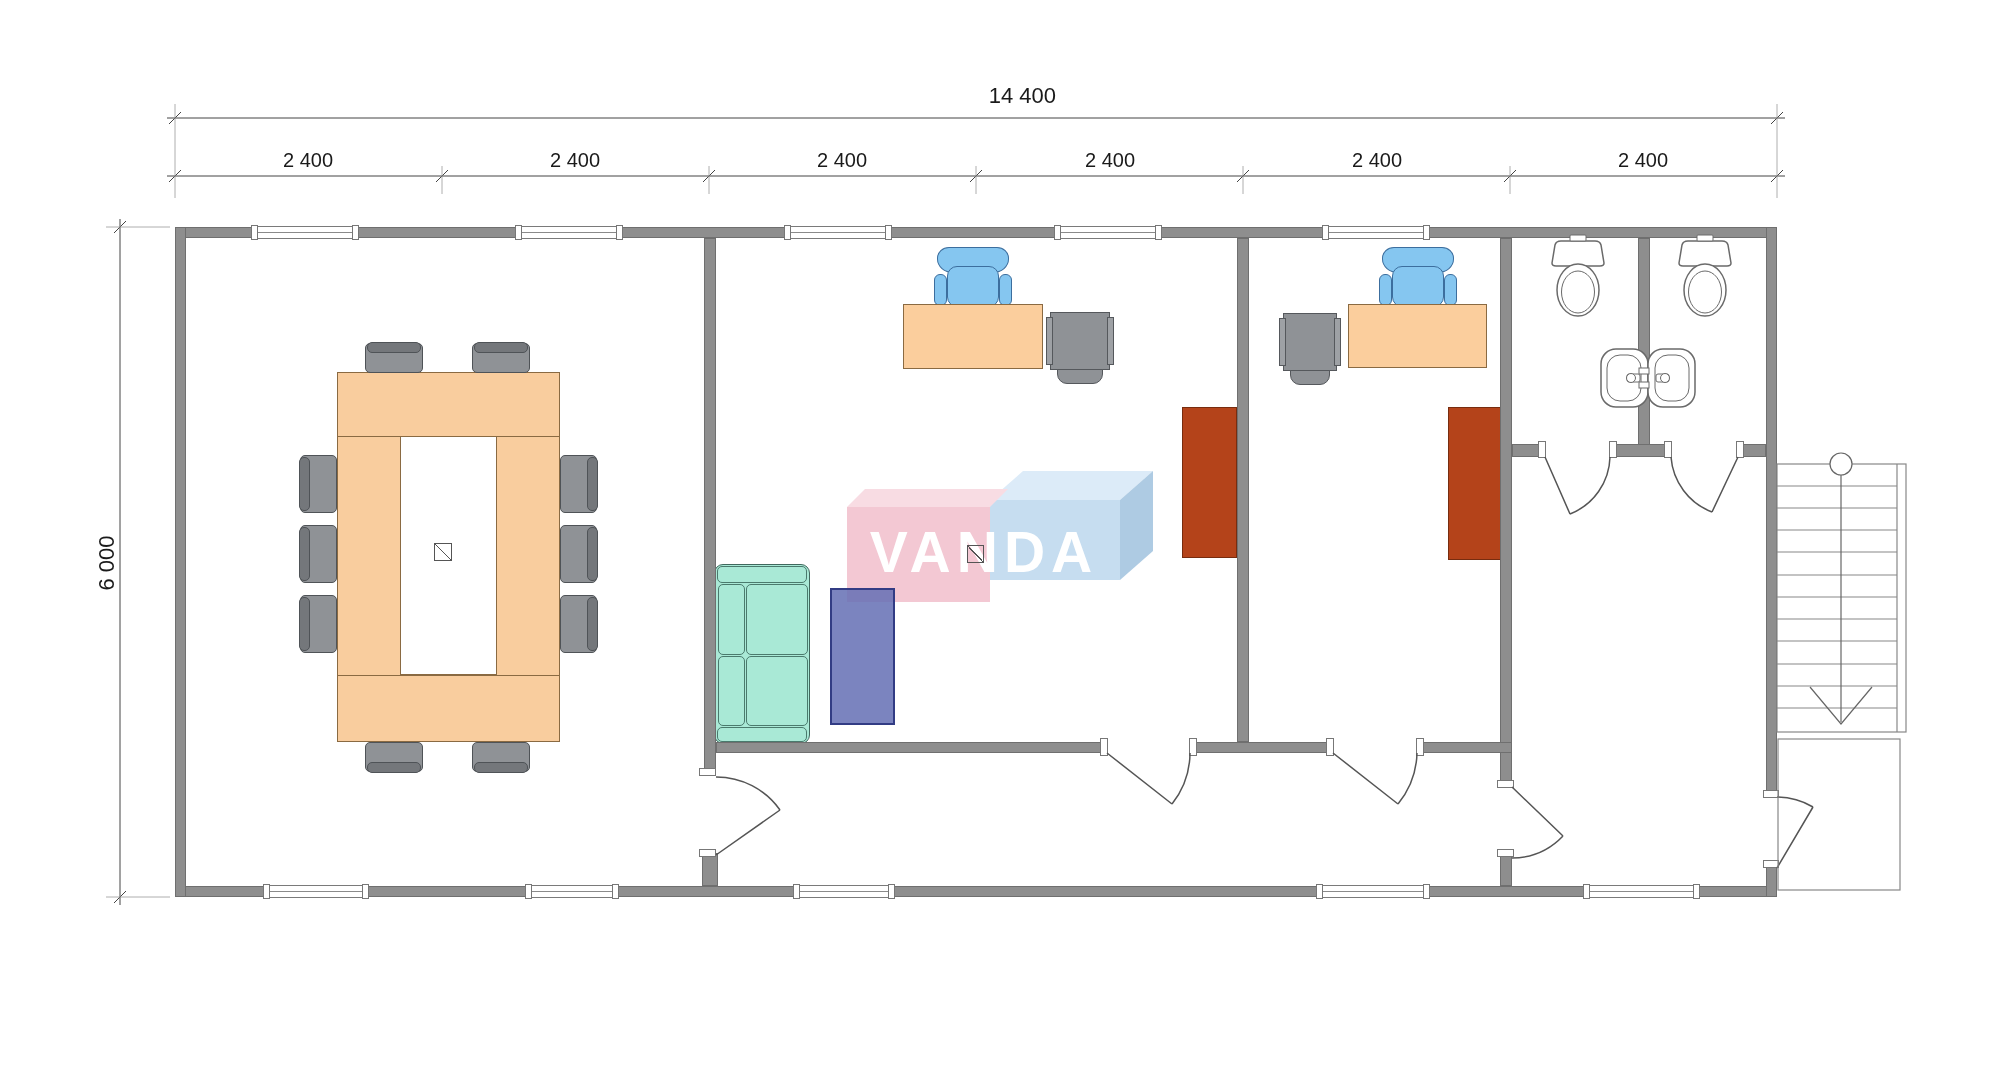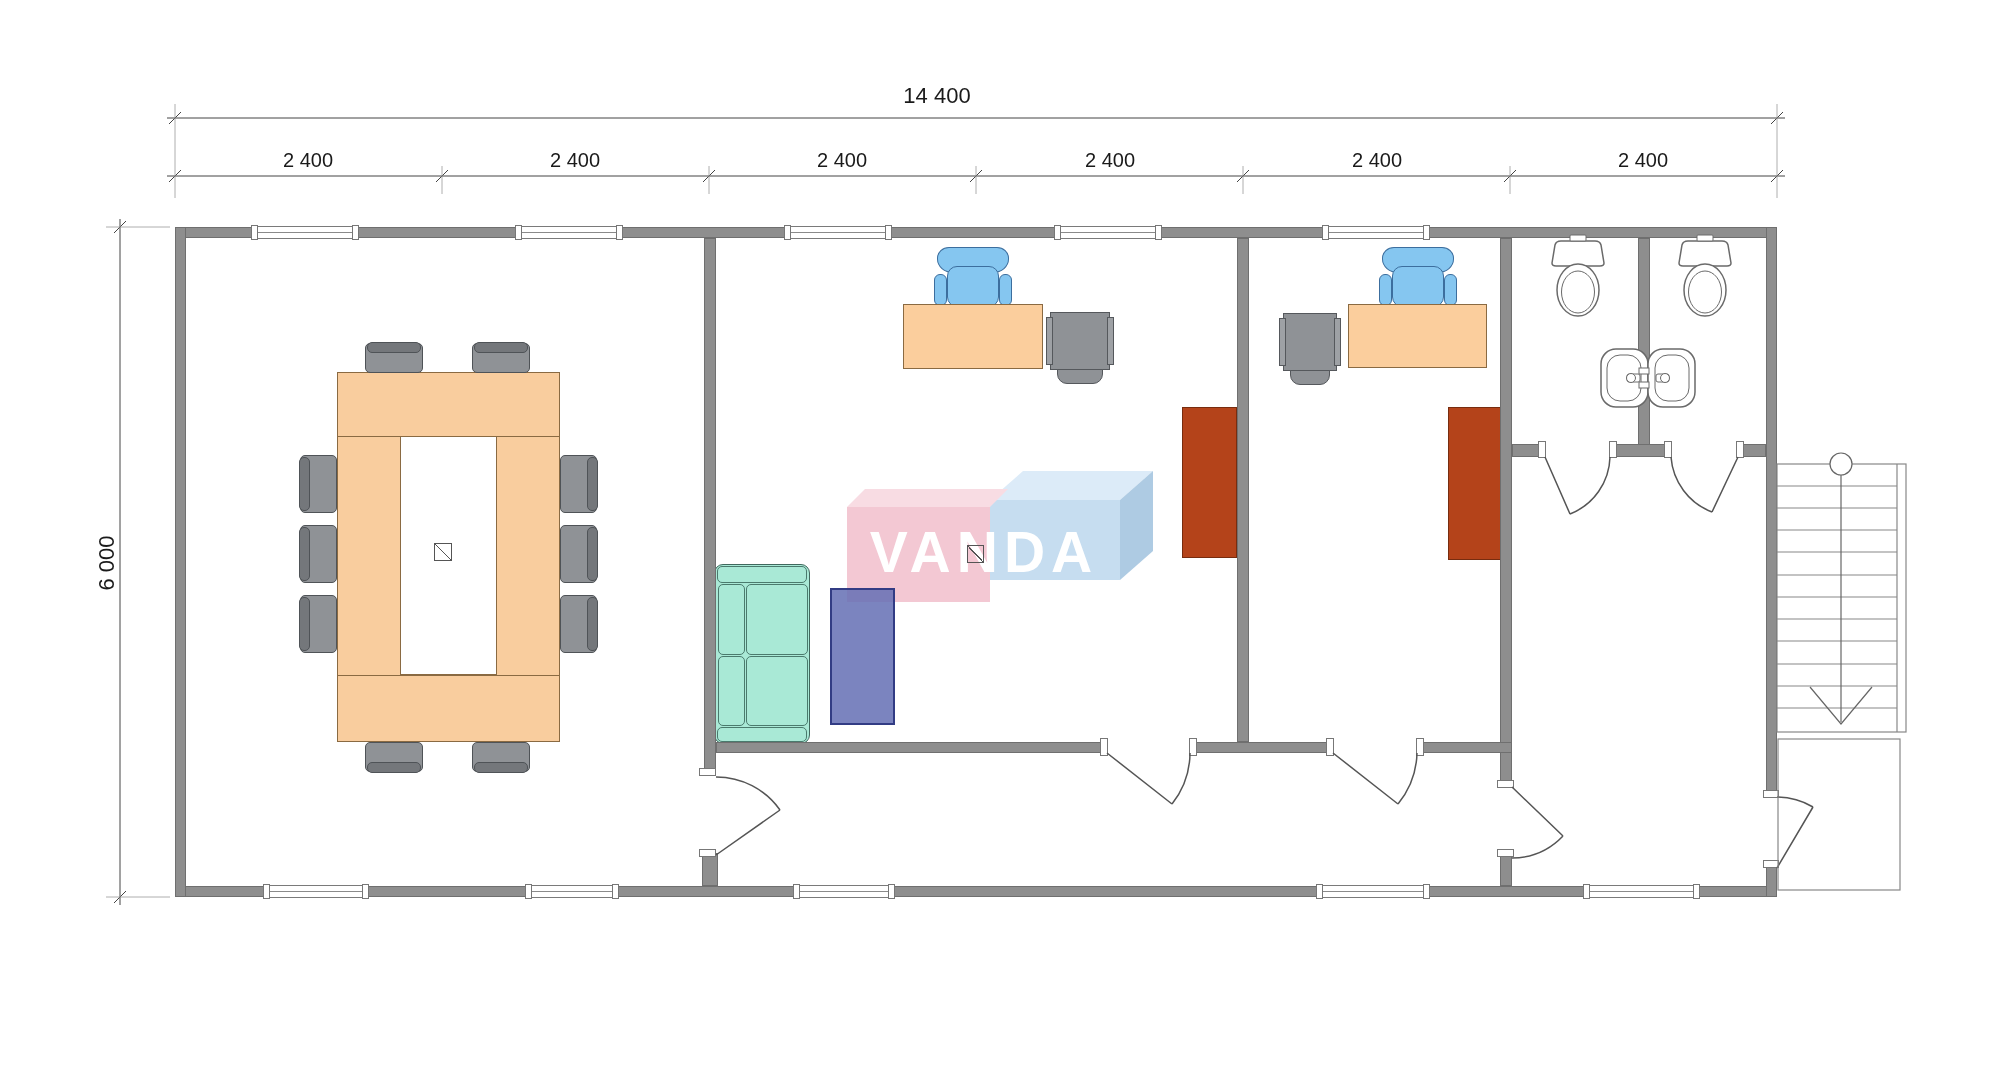--- a/index.html
+++ b/index.html
@@ -195,21 +195,21 @@
     </g>
     <g stroke="#444" stroke-width="1" fill="none">
       <path d="M167 118H1785M167 176H1785M120 219V905"></path>
       <path d="M169 124L181 112M1771 124L1783 112"></path>
       <path d="M169 182L181 170M436 182L448 170M703 182L715 170M970 182L982 170M1237 182L1249 170M1504 182L1516 170M1771 182L1783 170"></path>
       <path d="M114 233L126 221M114 903L126 891"></path>
       <path d="M175 104V198M1777 104V198M442 166V194M709 166V194M976 166V194M1243 166V194M1510 166V194M106 227H170M106 897H170" stroke="#9a9a9a" stroke-width="0.8"></path>
     </g>
   </svg>
 
-  <span class="dim big" style="left:877px;top:83px;width:120px;">14 400</span>
+  <span class="dim big" style="left:936px;top:83px;width:120px;text-align:right;">14 400</span>
   <span class="dim mod" style="left:268px;">2 400</span>
   <span class="dim mod" style="left:535px;">2 400</span>
   <span class="dim mod" style="left:802px;">2 400</span>
   <span class="dim mod" style="left:1070px;">2 400</span>
   <span class="dim mod" style="left:1337px;">2 400</span>
   <span class="dim mod" style="left:1603px;">2 400</span>
   <span class="dim vert" style="left:57px;top:550px;width:100px;">6 000</span>
 
 </div>
 

